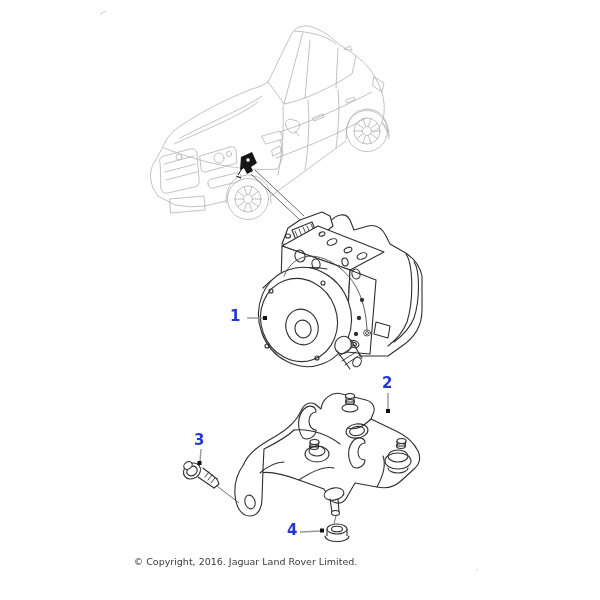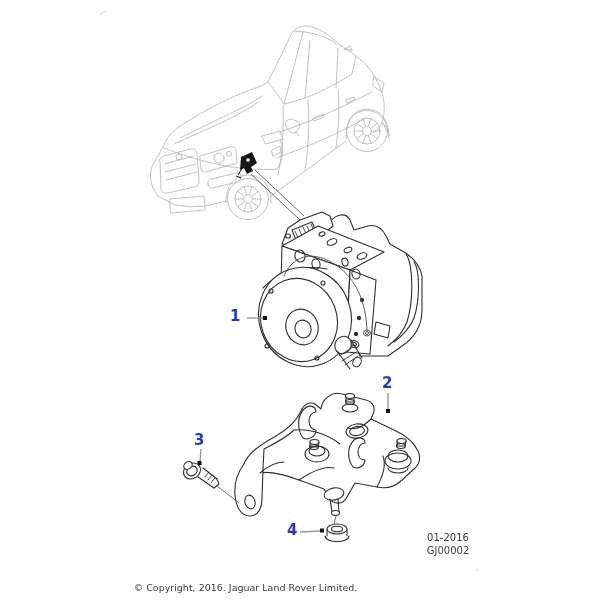--- a/index.html
+++ b/index.html
@@ -15,21 +15,21 @@
   .callout-1{left:230px;top:309px;}
   .callout-2{left:382px;top:376px;}
   .callout-3{left:194px;top:433px;}
   .callout-4{left:287px;top:523px;}
   .fig-meta{
     position:absolute;left:405px;top:531px;width:86px;text-align:center;
     color:#3b3b3b;font-size:10px;line-height:13px;
     font-family:"DejaVu Sans","Liberation Sans",sans-serif;
   }
   .copyright{
-    position:absolute;left:0;top:582px;width:491px;text-align:center;
+    position:absolute;left:0;top:556px;width:491px;text-align:center;
     color:#3b3b3b;font-size:9.5px;
     font-family:"DejaVu Sans","Liberation Sans",sans-serif;
   }
 </style>
 </head>
 <body>
 
 <div class="page">
 
   <svg class="diagram-svg" width="600" height="600" viewBox="0 0 600 600">
@@ -243,19 +243,15 @@
       <rect x="197.5" y="461" width="4" height="4"></rect>
       <rect x="320" y="528.5" width="4" height="4"></rect>
     </g>
   </svg>
 
   <div class="callout callout-1">1</div>
   <div class="callout callout-2">2</div>
   <div class="callout callout-3">3</div>
   <div class="callout callout-4">4</div>
 
-  <div class="fig-meta">
-    <div>01-2016</div>
-    <div>GJ00002</div>
-  </div>
 
   <div class="copyright">© Copyright, 2016. Jaguar Land Rover Limited.</div>
 </div>
 
 </body></html>

